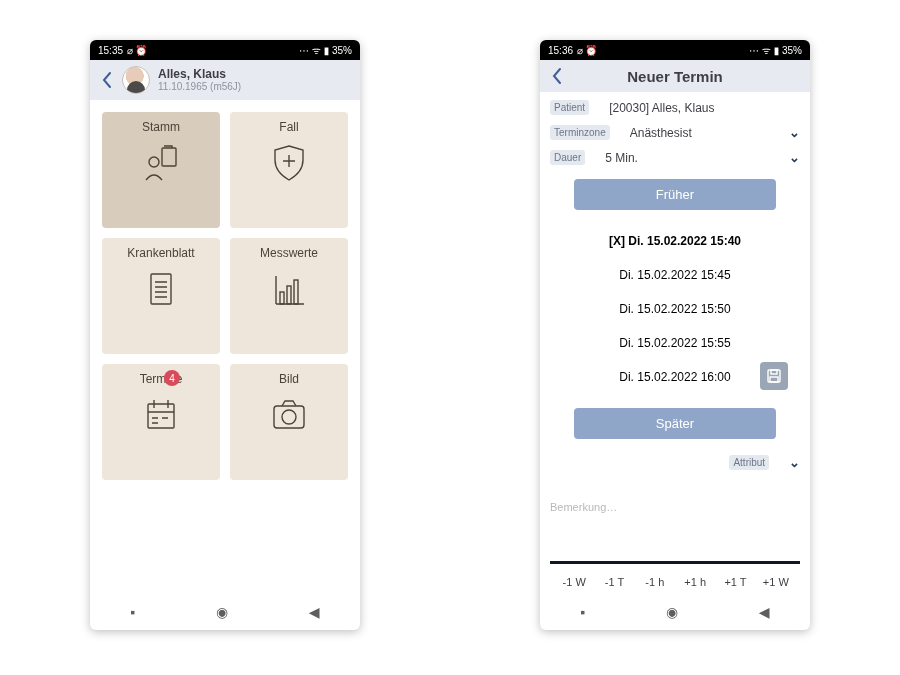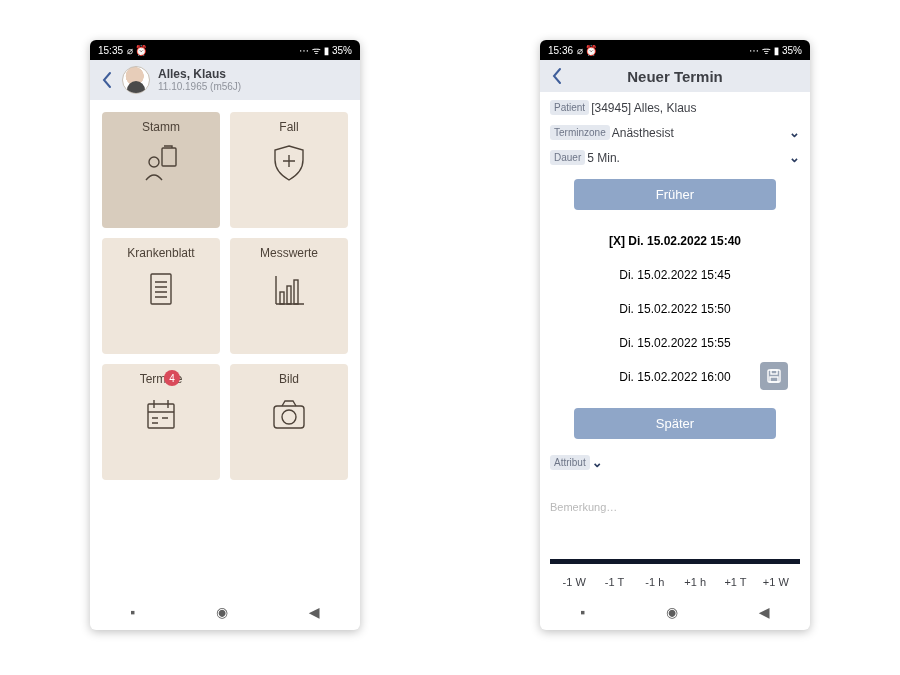--- a/index.html
+++ b/index.html
@@ -123,21 +123,22 @@
   .form-area {
     padding: 8px 10px 0 10px;
     flex:1;
     overflow:hidden;
   }
   .row {
     display:flex;
     align-items:center;
     font-size:12px;
     margin-bottom:10px;
-    gap:2px;
+    gap:20px;
+    justify-content:flex-end;
   }
   .field-label {
     background:#e4e8ef;
     color:#6e7688;
     font-size:10px;
     padding:2px 4px;
     border-radius:3px;
   }
   .field-value { flex:1; color:#3d3f45; font-size:12px; }
   .chev { color:#2a3b5f; font-weight:700; font-size:13px; }
@@ -172,21 +173,21 @@
     color:#b9b9b9;
     font-size:11px;
     margin-top:21px;
   }
   .offset-row {
     display:flex;
     justify-content:space-between;
     font-size:11px;
     color:#3d3f45;
     padding: 12px 4px 6px 4px;
-    border-top:5px solid #0f172a;
+    border-top:3px solid #0f172a;
     margin-top:auto;
   }
   .offset-row span { flex:1; text-align:center;}
 
 </style>
 </head>
 <body>
 
 <div class="phone">
 
@@ -296,21 +297,21 @@
         </svg>
     </div>
     <div class="header-center">Neuer Termin</div>
     <div style="width:14px"></div>
   </div>
 
   <div class="form-area" style="display:flex;flex-direction:column;">
 
     <div class="row">
       <span class="field-label">Patient</span>
-      <span class="field-value">[34945] Alles, Klaus</span>
+      <span class="field-value">[20030] Alles, Klaus</span>
     </div>
 
     <div class="row">
       <span class="field-label">Terminzone</span>
       <span class="field-value">Anästhesist</span>
       <span class="chev">⌄</span>
     </div>
 
     <div class="row">
       <span class="field-label">Dauer</span>

